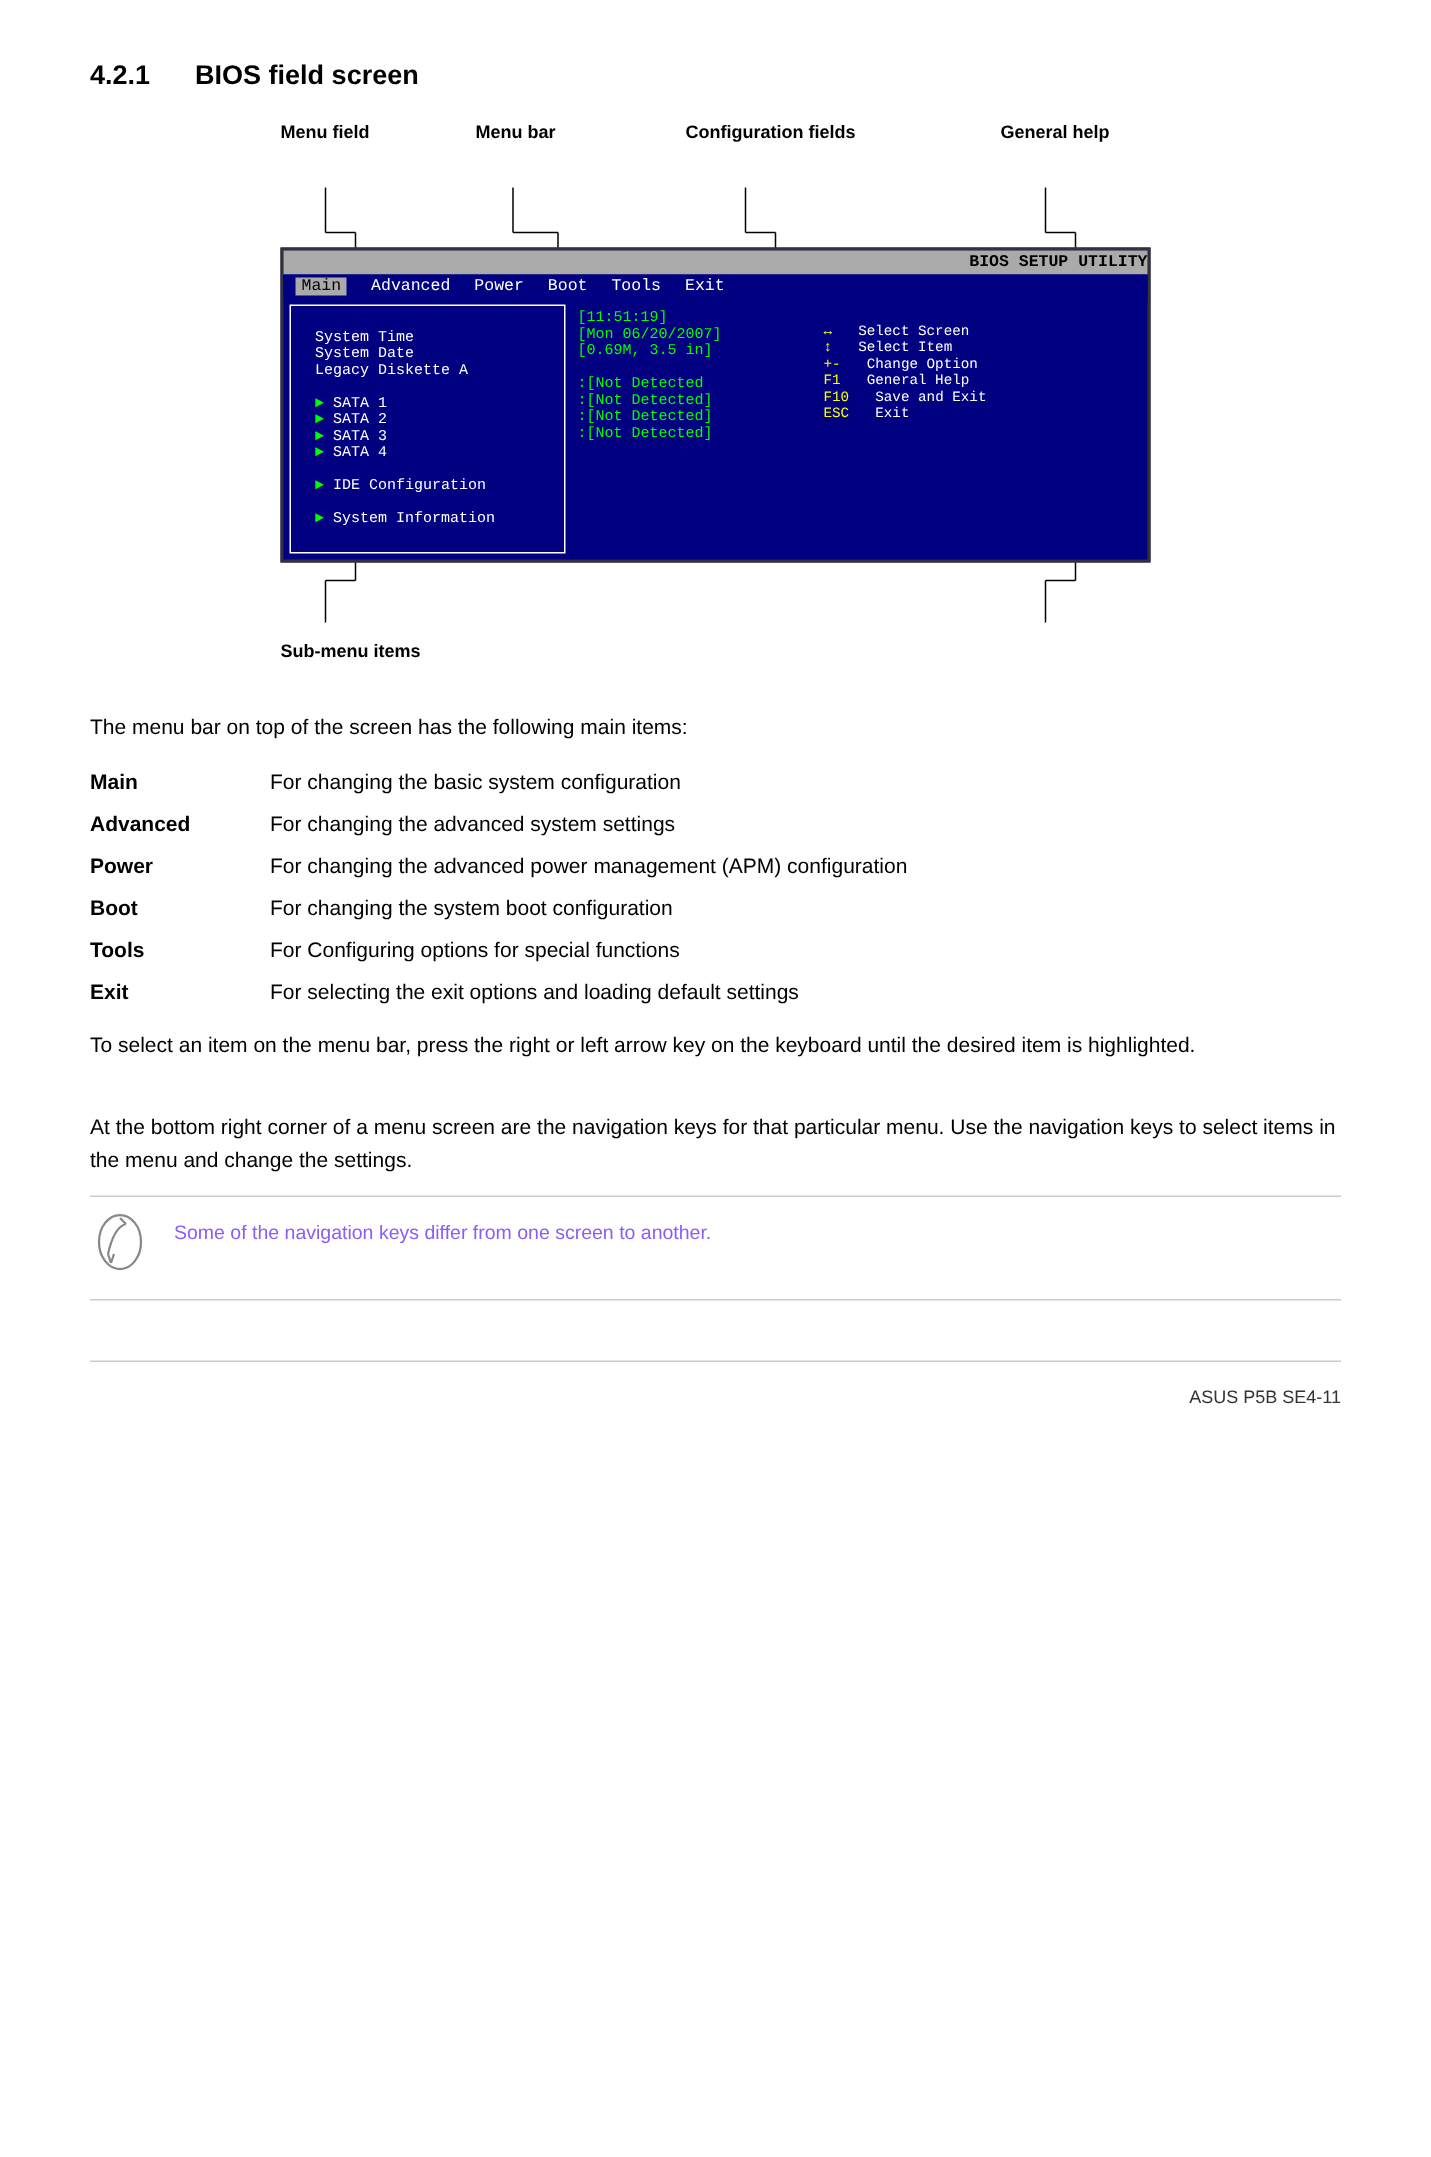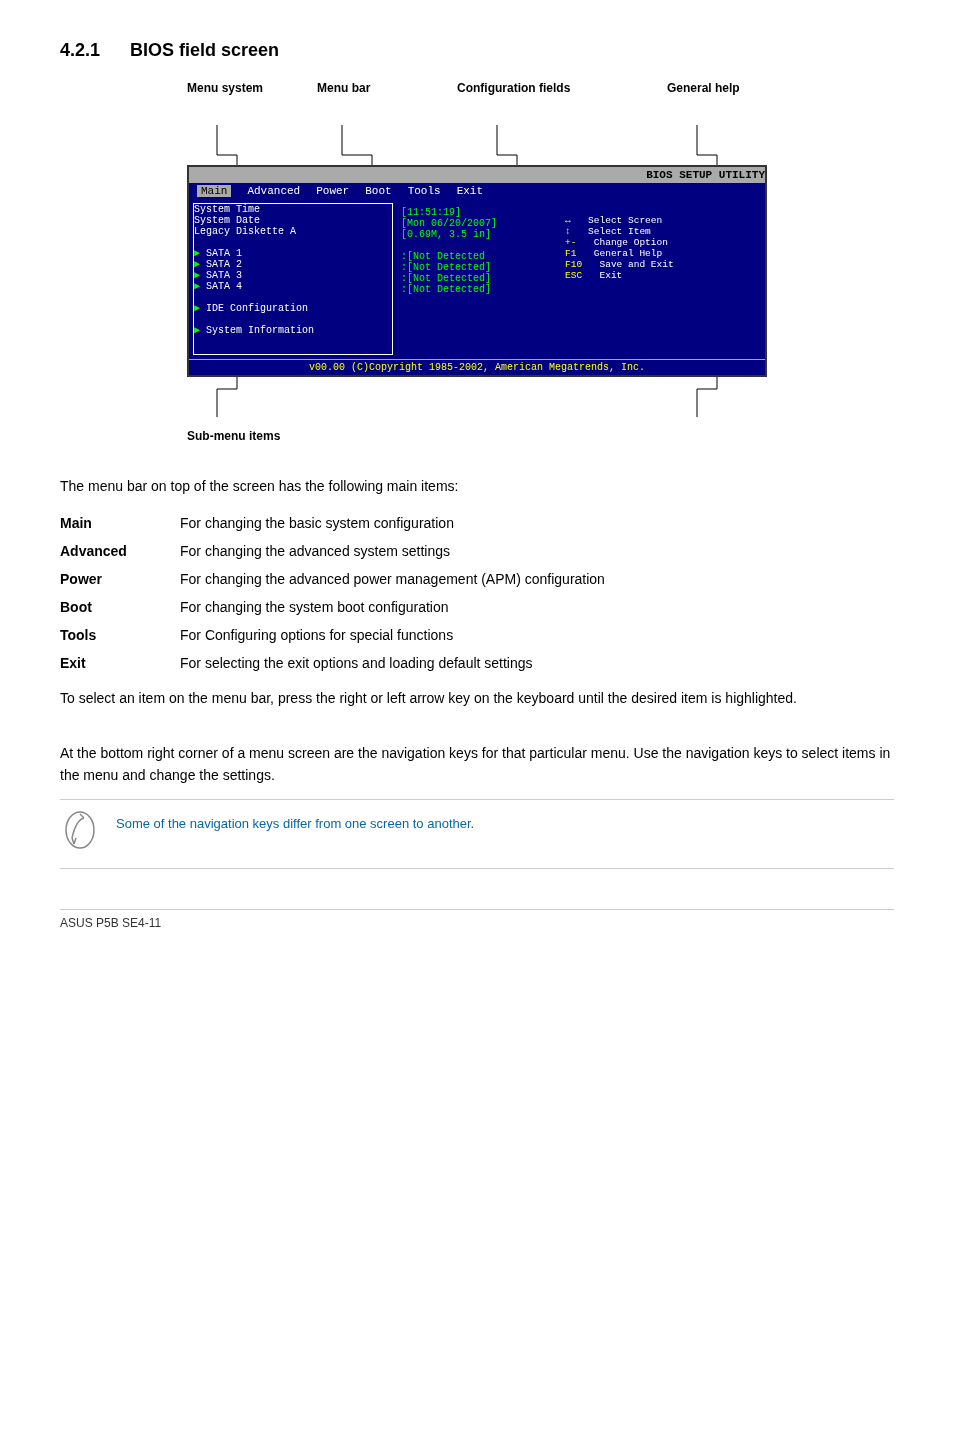--- a/index.html
+++ b/index.html
@@ -59,23 +59,23 @@
     }
 
     .bios-body {
       display: flex;
       padding: 4px 4px;
       min-height: 160px;
       gap: 4px;
     }
 
     .bios-col-left {
-      width: 200px;
+      width: 184px;
       border: 1px solid #fff;
-      padding: 0;
+      padding: 16px;
       font-size: 10px;
       color: #fff;
     }
 
     .bios-col-mid {
       width: 160px;
       padding: 4px;
       font-size: 10px;
       color: #fff;
     }
@@ -158,30 +158,30 @@
 
     .note-icon {
       font-size: 32px;
       color: #666;
       min-width: 40px;
       text-align: center;
     }
 
     .note-text {
       font-size: 13px;
-      color: #0369a1;
+      color: #8b5cf6;
       padding-top: 6px;
     }
 
     .page-footer {
       border-top: 1px solid #ccc;
       display: flex;
-      justify-content: flex-start;
+      justify-content: flex-end;
       margin-top: 40px;
-      padding-top: 6px;
+      padding-top: 16px;
       font-size: 12px;
       color: #333;
     }
 
     
     .connector-area {
       position: relative;
       height: 40px;
       width: 580px;
       margin: 0 auto;
@@ -222,21 +222,21 @@
 <div class="section">
   <h2>
     <span>4.2.1</span>
     &nbsp;&nbsp;&nbsp;&nbsp;
     <span>BIOS field screen</span>
   </h2>
 
   <div class="full-diagram">
 
     <div class="label-top-row">
-      <span class="ann" style="left:0px;">Menu system</span>
+      <span class="ann" style="left:0px;">Menu field</span>
       <span class="ann" style="left:130px;">Menu bar</span>
       <span class="ann" style="left:270px;">Configuration fields</span>
       <span class="ann" style="left:480px;">General help</span>
     </div>
 
     <div class="connector-area">
       <svg class="connectors" viewBox="0 0 580 40" preserveAspectRatio="none">
 
         <line x1="30" y1="0" x2="30" y2="30" stroke="#000" stroke-width="1"></line>
         <line x1="30" y1="30" x2="50" y2="30" stroke="#000" stroke-width="1"></line>
@@ -295,21 +295,20 @@
           <div class="bios-nav-keys">
             <div><span class="key">↔</span>&nbsp; Select Screen</div>
             <div><span class="key">↕</span>&nbsp; Select Item</div>
             <div><span class="key">+-</span>&nbsp; Change Option</div>
             <div><span class="key">F1</span>&nbsp; General Help</div>
             <div><span class="key">F10</span>&nbsp; Save and Exit</div>
             <div><span class="key">ESC</span>&nbsp; Exit</div>
           </div>
         </div>
       </div>
-      <div class="bios-footer">v00.00 (C)Copyright 1985-2002, American Megatrends, Inc.</div>
     </div>
 
     <div class="connector-area">
       <svg class="connectors" viewBox="0 0 580 40" preserveAspectRatio="none">
 
         <line x1="50" y1="0" x2="50" y2="12" stroke="#000" stroke-width="1"></line>
         <line x1="50" y1="12" x2="30" y2="12" stroke="#000" stroke-width="1"></line>
         <line x1="30" y1="12" x2="30" y2="40" stroke="#000" stroke-width="1"></line>
 
         <line x1="530" y1="0" x2="530" y2="12" stroke="#000" stroke-width="1"></line>

